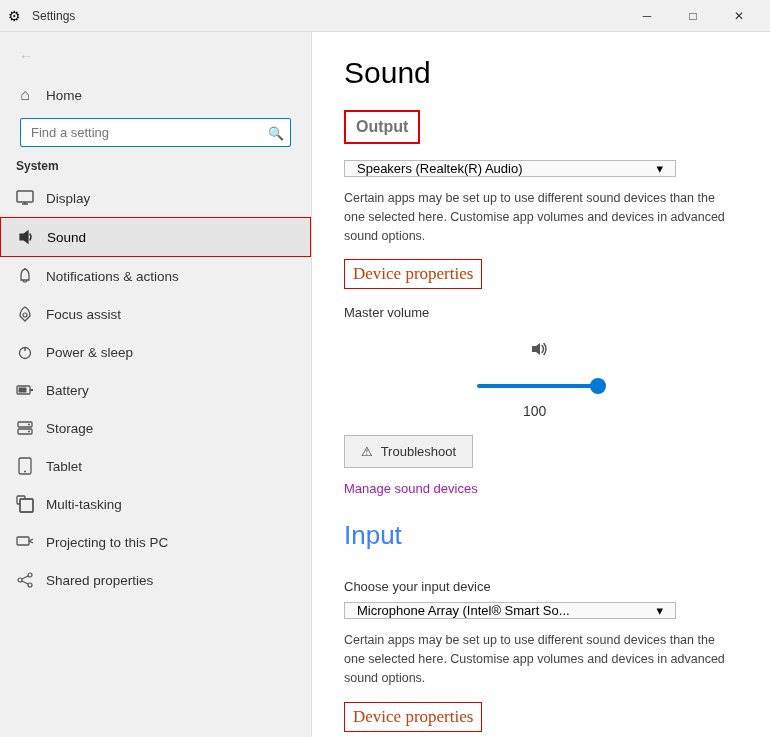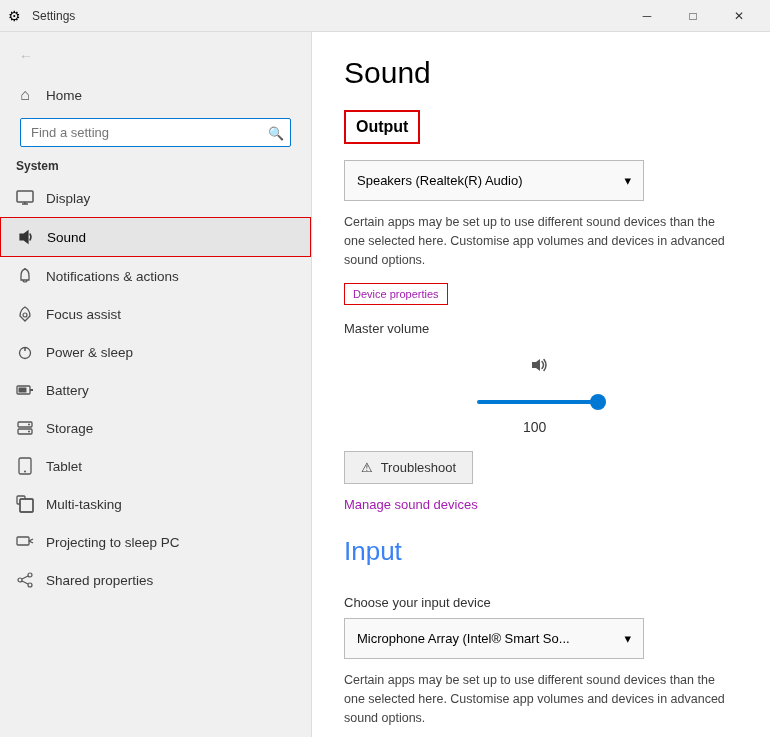--- a/index.html
+++ b/index.html
@@ -154,63 +154,64 @@
     .page-title {
       font-size: 30px;
       font-weight: 300;
       color: #000;
       margin-bottom: 20px;
     }
 
     .section-header {
       font-size: 16px;
       font-weight: 600;
-      color: #000000;
+      color: #737373;
       padding: 6px 10px;
       border: 2px solid #d00;
       display: inline-block;
       margin-bottom: 16px;
     }
 
     .field-label {
       font-size: 13px;
       color: #333;
       margin-bottom: 8px;
     }
 
     .dropdown-select {
       display: flex;
       align-items: center;
       justify-content: space-between;
       border: 1px solid #bbb;
       background: #f9f9f9;
-      padding: 12px 12px;
-      width: 300px;
+      padding: 0 12px;
+      width: 332px;
       cursor: pointer;
       margin-bottom: 12px;
       font-size: 13px;
     }
 
     .info-text {
       font-size: 12.5px;
       color: #444;
       line-height: 1.5;
       max-width: 420px;
       margin-bottom: 14px;
     }
 
     .device-properties-link {
-      color: #a21caf;
-      font-size: 11px;
+      color: #c2410c;
+      font-size: 17px;
       text-decoration: none;
       cursor: pointer;
       display: inline-block;
       border: 1.5px solid #d00;
       padding: 4px 8px;
       margin-bottom: 16px;
+      font-family: Liberation Serif, serif;
     }
 
     .volume-label {
       font-size: 13px;
       color: #333;
       margin-bottom: 20px;
     }
 
     .volume-row {
       display: flex;
@@ -409,21 +410,21 @@
     </div>
 
     <div class="sidebar-item">
       <span class="sidebar-item-icon">
         <svg width="18" height="18" viewBox="0 0 18 18" fill="none">
           <rect x="1" y="4" width="12" height="8" rx="1" stroke="#555" stroke-width="1.3" fill="none"></rect>
           <line x1="13" y1="8" x2="17" y2="6" stroke="#555" stroke-width="1.3"></line>
           <line x1="13" y1="8" x2="17" y2="10" stroke="#555" stroke-width="1.3"></line>
         </svg>
       </span>
-      <span class="sidebar-item-label">Projecting to sleep PC</span>
+      <span class="sidebar-item-label">Projecting to this PC</span>
     </div>
 
     <div class="sidebar-item">
       <span class="sidebar-item-icon">
         <svg width="18" height="18" viewBox="0 0 18 18" fill="none">
           <circle cx="14" cy="4" r="2" stroke="#555" stroke-width="1.2" fill="none"></circle>
           <circle cx="4" cy="9" r="2" stroke="#555" stroke-width="1.2" fill="none"></circle>
           <circle cx="14" cy="14" r="2" stroke="#555" stroke-width="1.2" fill="none"></circle>
           <line x1="6" y1="8" x2="12" y2="5" stroke="#555" stroke-width="1.2"></line>
           <line x1="6" y1="10" x2="12" y2="13" stroke="#555" stroke-width="1.2"></line>

